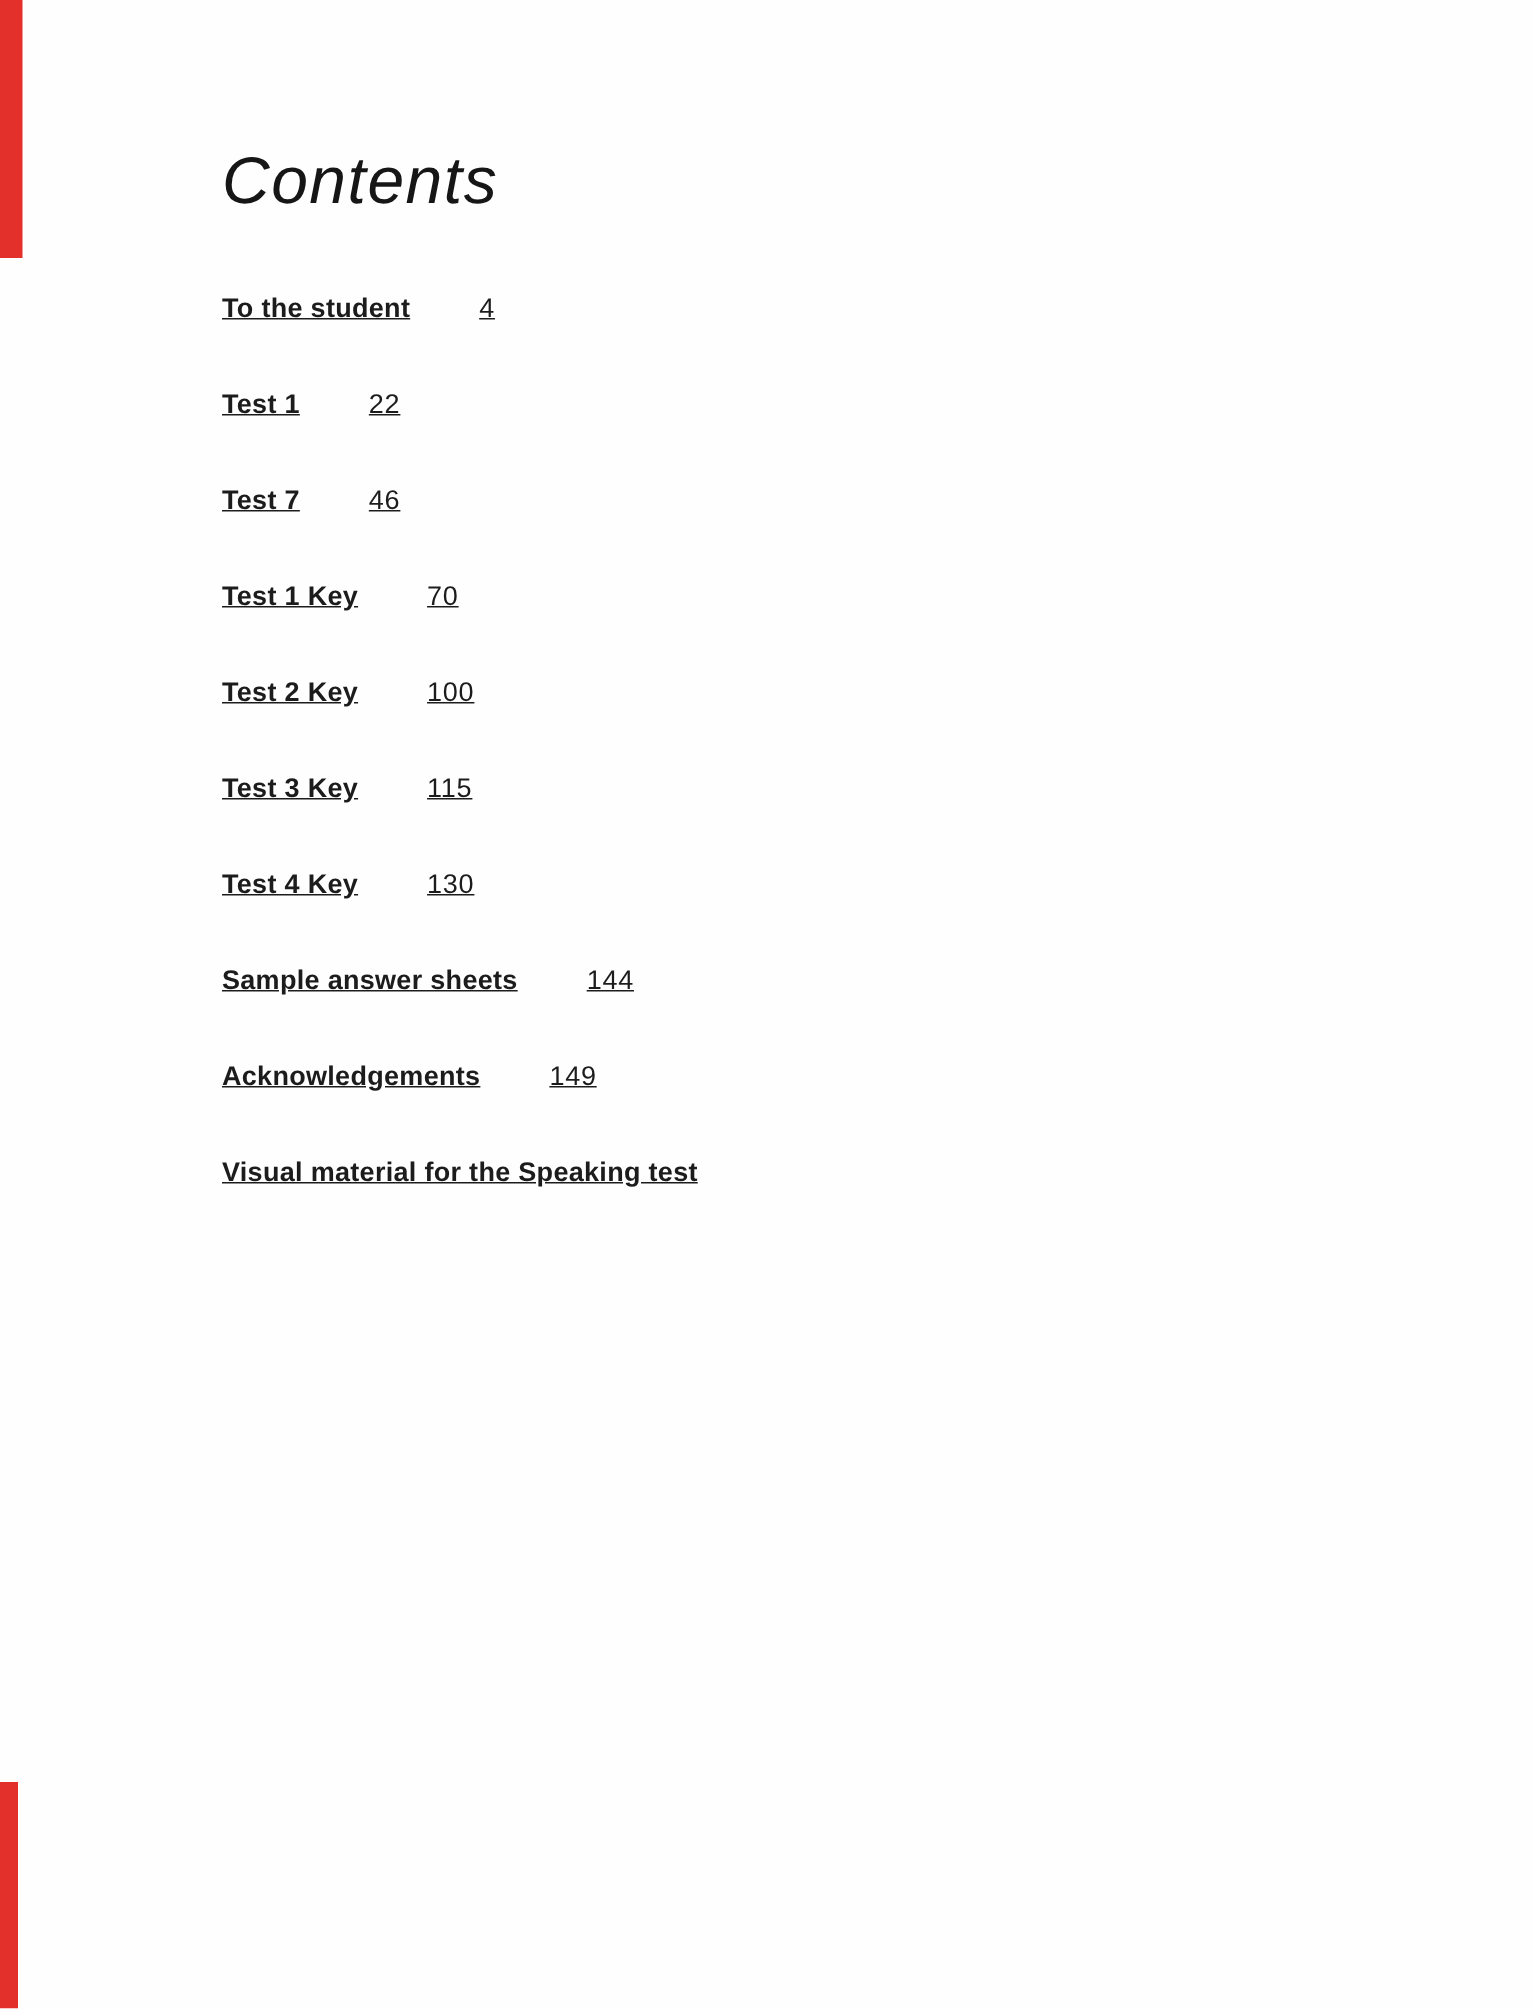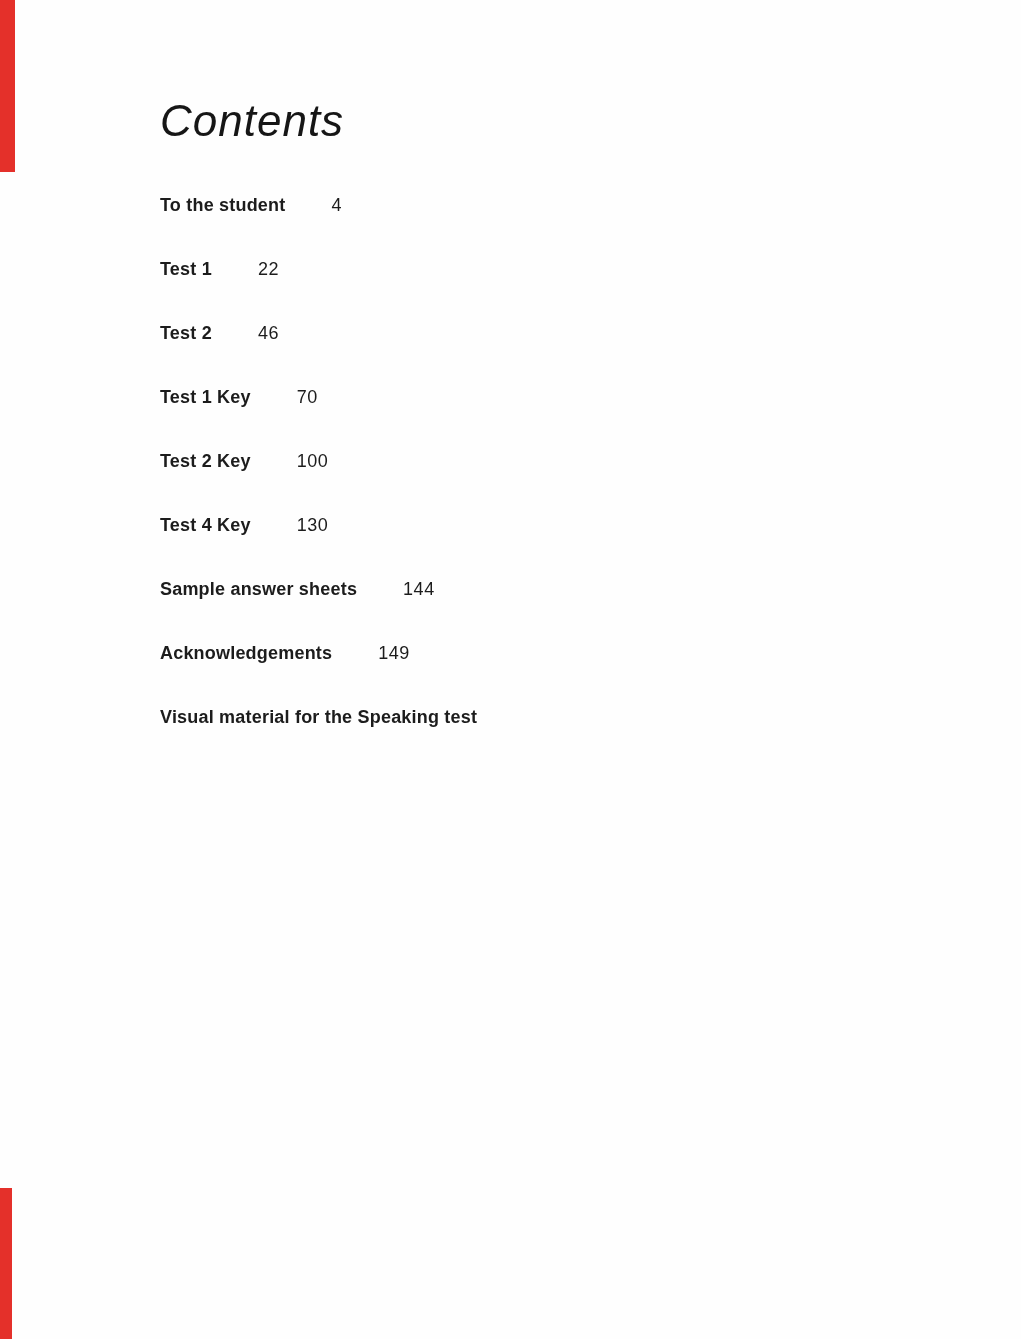--- a/index.html
+++ b/index.html
@@ -27,36 +27,37 @@
     background: #e4302a;
   }
   .scan-edge-bottom {
     top: 1188px;
     width: 12px;
     height: 151px;
     background: #e4302a;
   }
   .content {
     position: absolute;
-    left: 160px;
+    left: 148px;
     top: 96px;
     width: 800px;
   }
   .page-title {
     font-size: 44px;
     font-style: italic;
     font-weight: 400;
     letter-spacing: 1px;
     margin: 0 0 48px 0;
     color: #161616;
   }
   .toc {
     margin: 0;
     padding: 0;
     list-style: none;
+    text-decoration: underline;
   }
   .toc-row {
     display: flex;
     align-items: baseline;
     margin-bottom: 41px;
     font-size: 18px;
     line-height: 23px;
   }
   .toc-label {
     font-weight: 700;
@@ -89,35 +90,39 @@
       <span class="toc-page">4</span>
     </li>
 
 
     <li class="toc-row">
       <span class="toc-label">Test 1</span>
       <span class="toc-page">22</span>
     </li>
 
     <li class="toc-row">
-      <span class="toc-label">Test 2</span>
+      <span class="toc-label">Test 7</span>
       <span class="toc-page">46</span>
     </li>
 
 
     <li class="toc-row">
       <span class="toc-label">Test 1 Key</span>
       <span class="toc-page">70</span>
     </li>
 
     <li class="toc-row">
       <span class="toc-label">Test 2 Key</span>
       <span class="toc-page">100</span>
     </li>
 
+    <li class="toc-row">
+      <span class="toc-label">Test 3 Key</span>
+      <span class="toc-page">115</span>
+    </li>
 
     <li class="toc-row">
       <span class="toc-label">Test 4 Key</span>
       <span class="toc-page">130</span>
     </li>
 
     <li class="toc-row">
       <span class="toc-label">Sample answer sheets</span>
       <span class="toc-page">144</span>
     </li>

